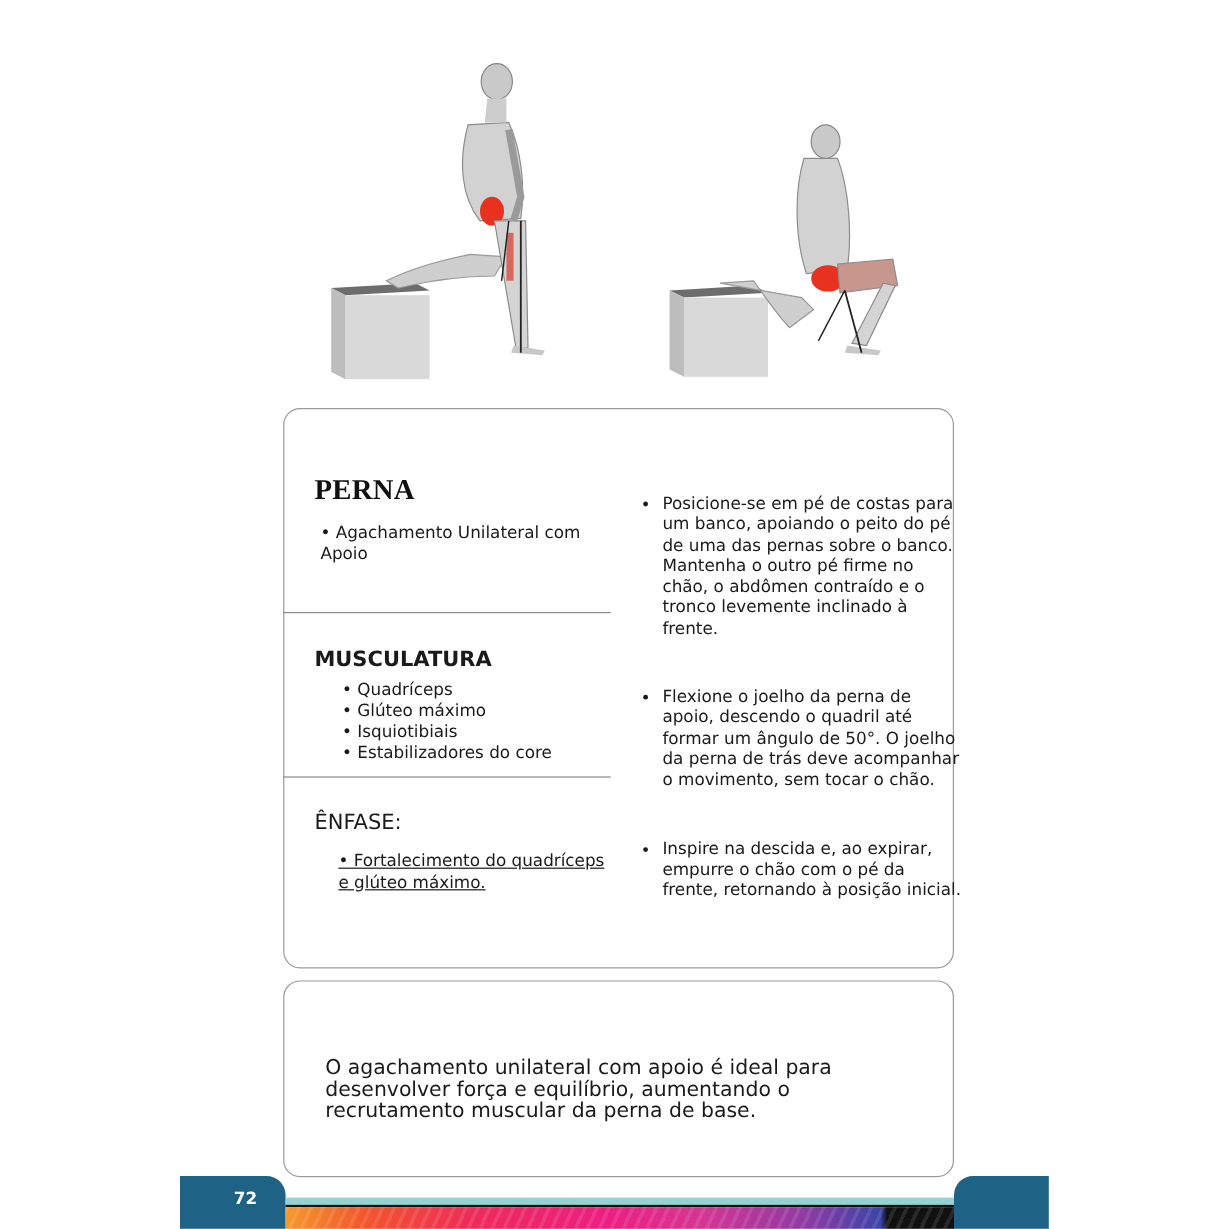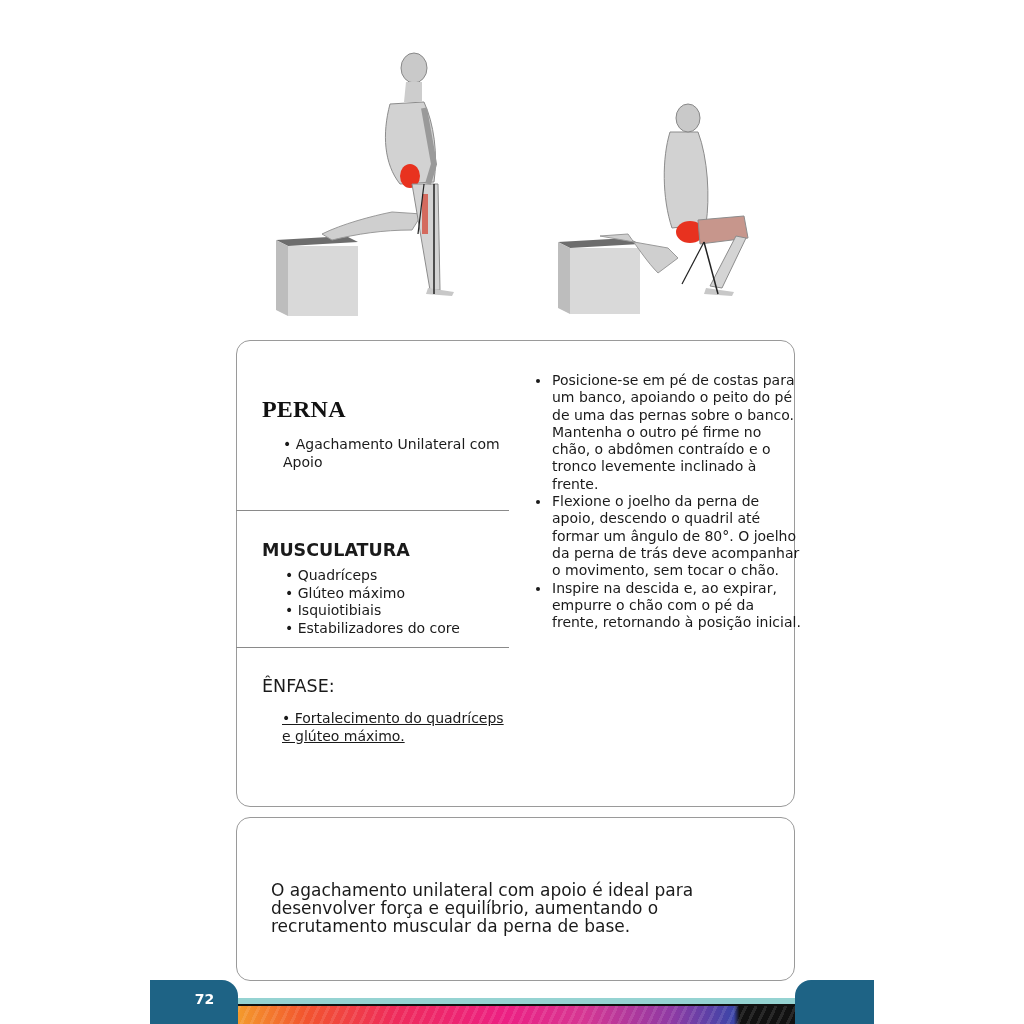--- a/index.html
+++ b/index.html
@@ -15,33 +15,33 @@
   .card { position:absolute; border:1.5px solid #9a9a9a; border-radius:14px; background:#fff; box-sizing:border-box; }
   #main-card { left:236px; top:340px; width:559px; height:467px; }
   #note-card { left:236px; top:817px; width:559px; height:164px; }
 
   .divider { position:absolute; height:0; border-top:1.5px solid #8a8a8a; }
   #div-1 { left:236px; top:510px; width:273px; }
   #div-2 { left:236px; top:647px; width:273px; }
 
   .title { position:absolute; left:262px; top:396px; font-size:24px; font-weight:bold; letter-spacing:0.2px;font-family:Liberation Serif, serif; }
   .sub-item { position:absolute; font-size:14px; line-height:17.5px; color:#1a1a1a; }
-  #exercise-name { left:283px; top:436px; width:220px; }
+  #exercise-name { left:267px; top:436px; width:220px; }
 
   .section-h { position:absolute; left:262px; font-size:17.5px; font-weight:normal; color:#1a1a1a; }
   #musc-h { top:540px;font-weight:bold; }
   #enf-h { top:676px; }
 
   #musc-list { position:absolute; left:285px; top:567px; margin:0; padding:0; list-style:none; font-size:14px; line-height:17.5px; color:#1a1a1a; }
   #musc-list li::before { content:"\2022\00a0"; }
 
   #enf-text { left:282px; top:710px; width:225px;text-decoration:underline; }
 
   #steps { position:absolute; left:534px; top:372px; width:250px; margin:0; padding:0 0 0 17px; font-size:14px; line-height:17.3px; color:#1a1a1a; }
-  #steps li { padding-left:1px; }
+  #steps li { padding-left:1px;margin-top:40px; }
 
   #note-text { position:absolute; left:271px; top:881px; width:480px; font-size:17px; line-height:18px; color:#1a1a1a; }
 
   
   .footer-tab { position:absolute; background:#1e6385; }
   #page-tab-left { left:150px; top:980px; width:88px; height:44px; border-top-right-radius:16px; }
   #page-tab-right { left:795px; top:980px; width:79px; height:44px; border-top-left-radius:16px; }
   #page-number { position:absolute; left:150px; top:991px; width:109px; text-align:center; color:#fff; font-weight:bold; font-size:14px; }
   #teal-strip { position:absolute; left:238px; top:998px; width:557px; height:6px; background:#95d3d2; }
   #dark-line { position:absolute; left:238px; top:1004px; width:557px; height:2px; background:#111; }
@@ -109,21 +109,21 @@
   <li>Glúteo máximo</li>
   <li>Isquiotibiais</li>
   <li>Estabilizadores do core</li>
 </ul>
 
 <div id="enf-h" class="section-h">ÊNFASE:</div>
 <div id="enf-text" class="sub-item">• Fortalecimento do quadríceps e glúteo máximo.</div>
 
 <ul id="steps">
   <li>Posicione-se em pé de costas para um banco, apoiando o peito do pé de uma das pernas sobre o banco. Mantenha o outro pé firme no chão, o abdômen contraído e o tronco levemente inclinado à frente.</li>
-  <li>Flexione o joelho da perna de apoio, descendo o quadril até formar um ângulo de 80°. O joelho da perna de trás deve acompanhar o movimento, sem tocar o chão.</li>
+  <li>Flexione o joelho da perna de apoio, descendo o quadril até formar um ângulo de 50°. O joelho da perna de trás deve acompanhar o movimento, sem tocar o chão.</li>
   <li>Inspire na descida e, ao expirar, empurre o chão com o pé da frente, retornando à posição inicial.</li>
 </ul>
 
 <div id="note-card" class="card"></div>
 <div id="note-text">O agachamento unilateral com apoio é ideal para desenvolver força e equilíbrio, aumentando o recrutamento muscular da perna de base.</div>
 
 <div id="page-tab-left" class="footer-tab"></div>
 <div id="page-number">72</div>
 <div id="page-tab-right" class="footer-tab"></div>
 <div id="teal-strip"></div>

